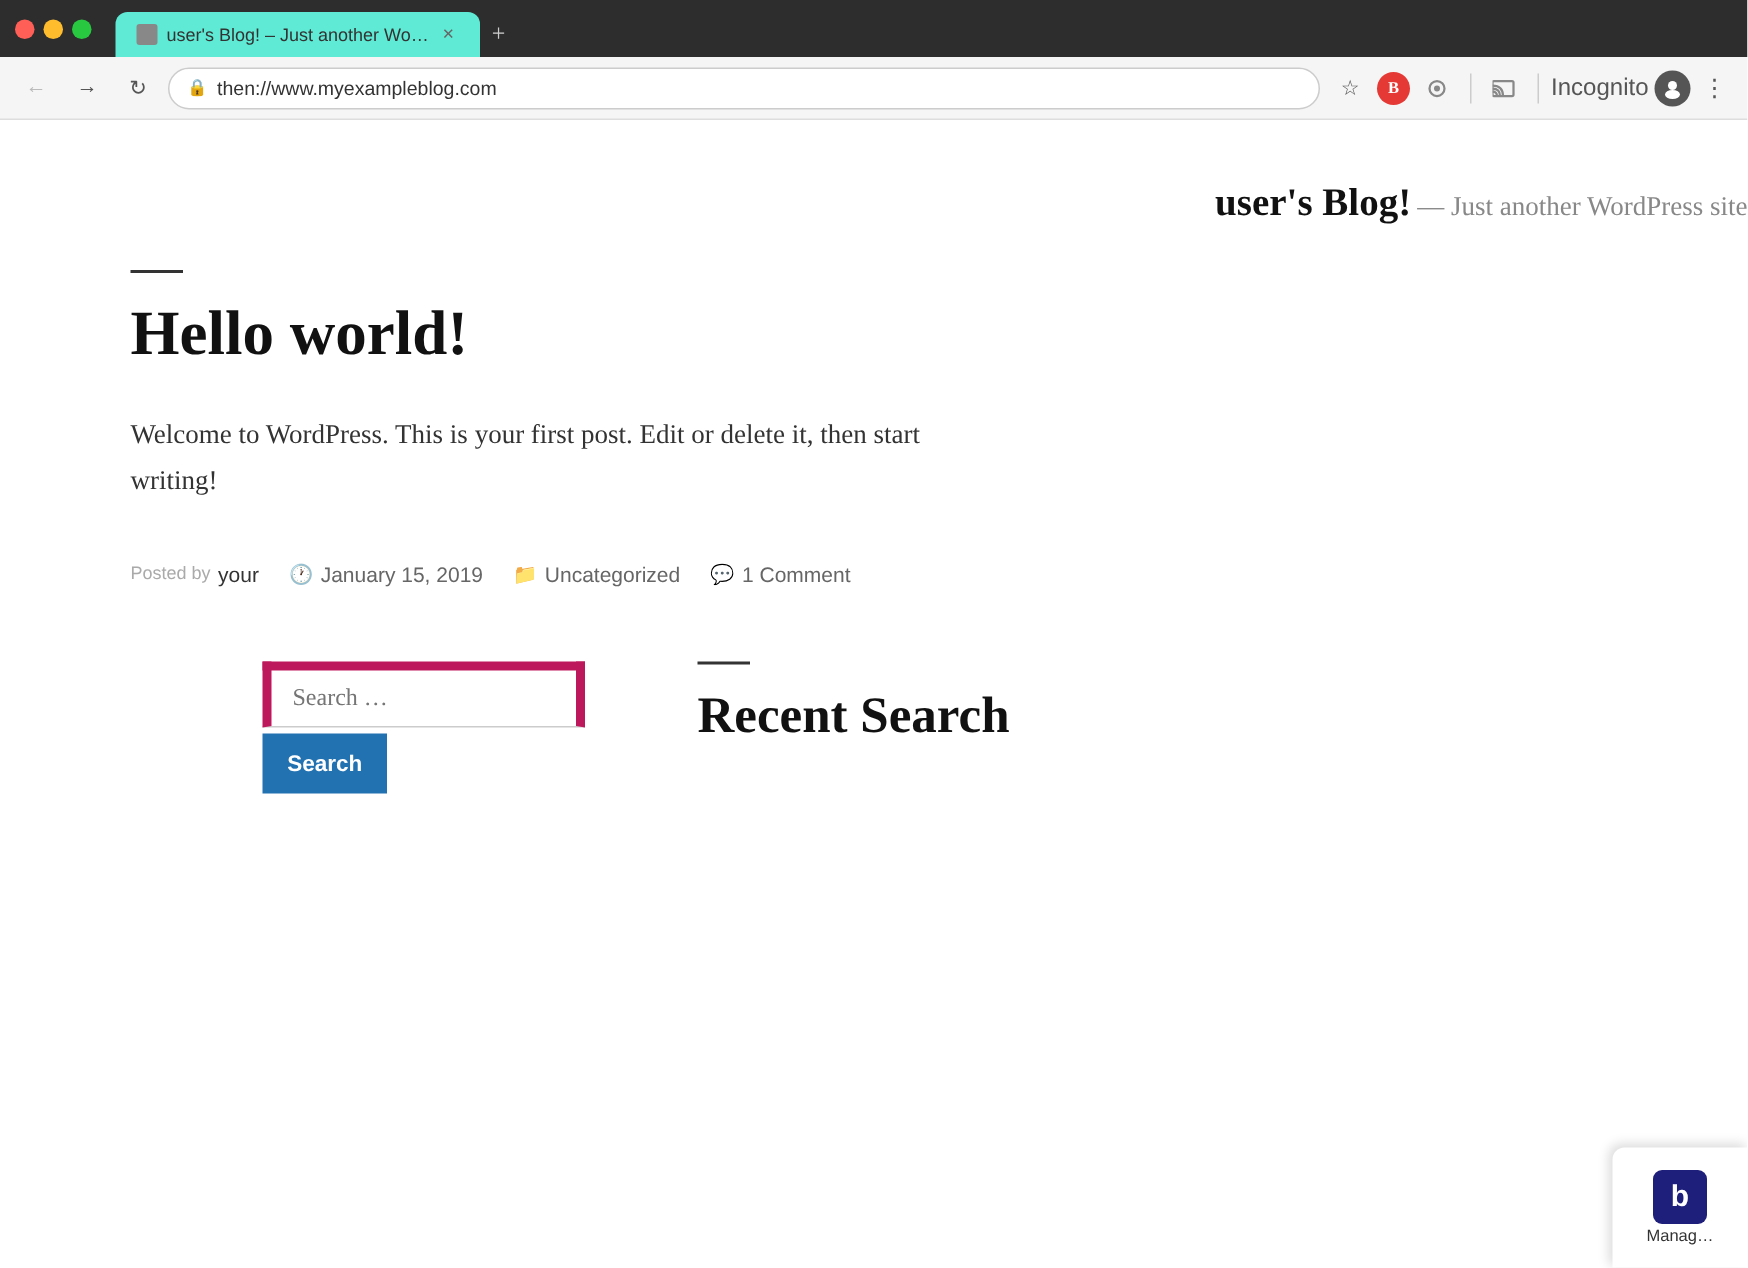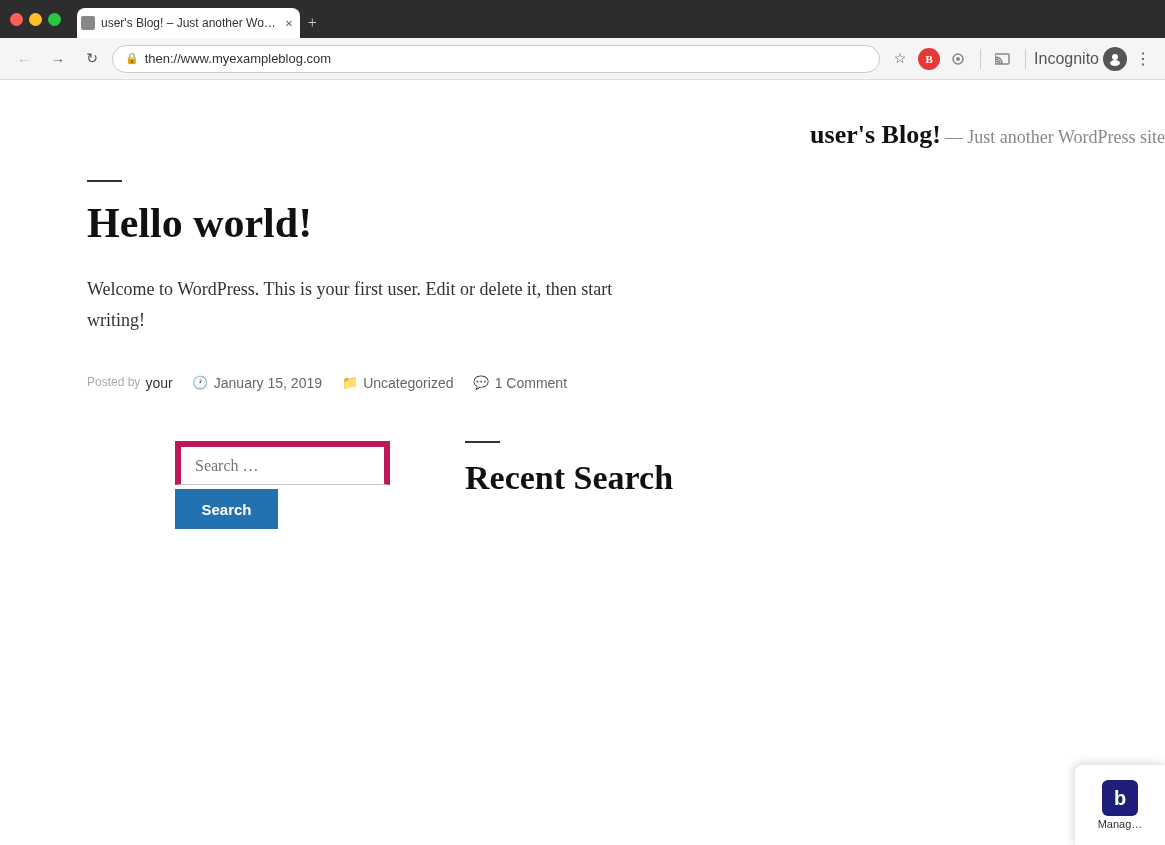--- a/index.html
+++ b/index.html
@@ -29,23 +29,23 @@
     .tl-yellow { background: #ffbd2e; }
     .tl-green { background: #28c840; }
 
     .tab-bar {
       display: flex;
       align-items: flex-end;
       margin-left: 8px;
       height: 38px;
     }
     .tab-active {
-      background: #ffffff;
+      background: #5eead4;
       border-radius: 8px 8px 0 0;
-      padding: 6px 4px;
+      padding: 6px 14px;
       display: flex;
       align-items: center;
       gap: 6px;
       height: 30px;
       font-size: 12px;
       color: #333;
       font-family: -apple-system, BlinkMacSystemFont, 'Segoe UI', sans-serif;
     }
     .tab-favicon {
       width: 14px;
@@ -274,21 +274,21 @@
       height: 44px;
       border: 6px solid #be185d;
       padding: 0 14px;
       font-size: 16px;
       font-family: Georgia, serif;
       color: #999;
       outline: none;
       border-bottom: 1px solid #ccc;
     }
     .search-button {
-      width: 103px;
+      width: 83px;
       height: 40px;
       background: #2271b1;
       color: white;
       border: none;
       font-size: 15px;
       font-weight: bold;
       font-family: -apple-system, BlinkMacSystemFont, 'Segoe UI', sans-serif;
       cursor: pointer;
       margin-top: 4px;
     }
@@ -408,21 +408,21 @@
 <div class="page-content">
 
   <div class="site-header">
     <span class="site-title">user's Blog!</span>
     <span class="site-tagline">— Just another WordPress site</span>
   </div>
 
   <div class="main-content">
     <div class="post-divider"></div>
     <h1 class="post-title">Hello world!</h1>
-    <p class="post-content">Welcome to WordPress. This is your first user. Edit or delete it, then start writing!</p>
+    <p class="post-content">Welcome to WordPress. This is your first post. Edit or delete it, then start writing!</p>
 
     <div class="post-meta">
       <div class="post-meta-item">
         <span style="color:#aaa; font-size:12px;">Posted by</span>
         <span style="color:#333;">your</span>
       </div>
       <div class="post-meta-item">
         <span class="meta-icon">🕐</span>
         <span>January 15, 2019</span>
       </div>

